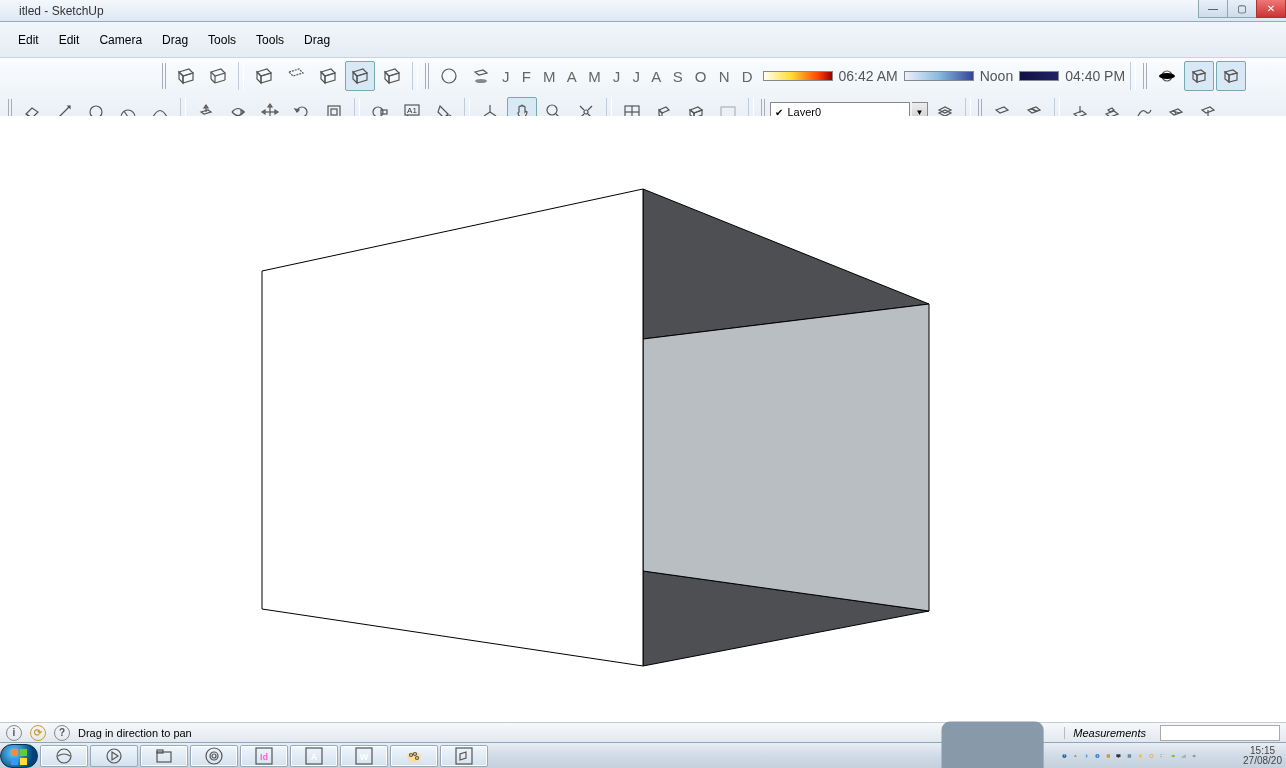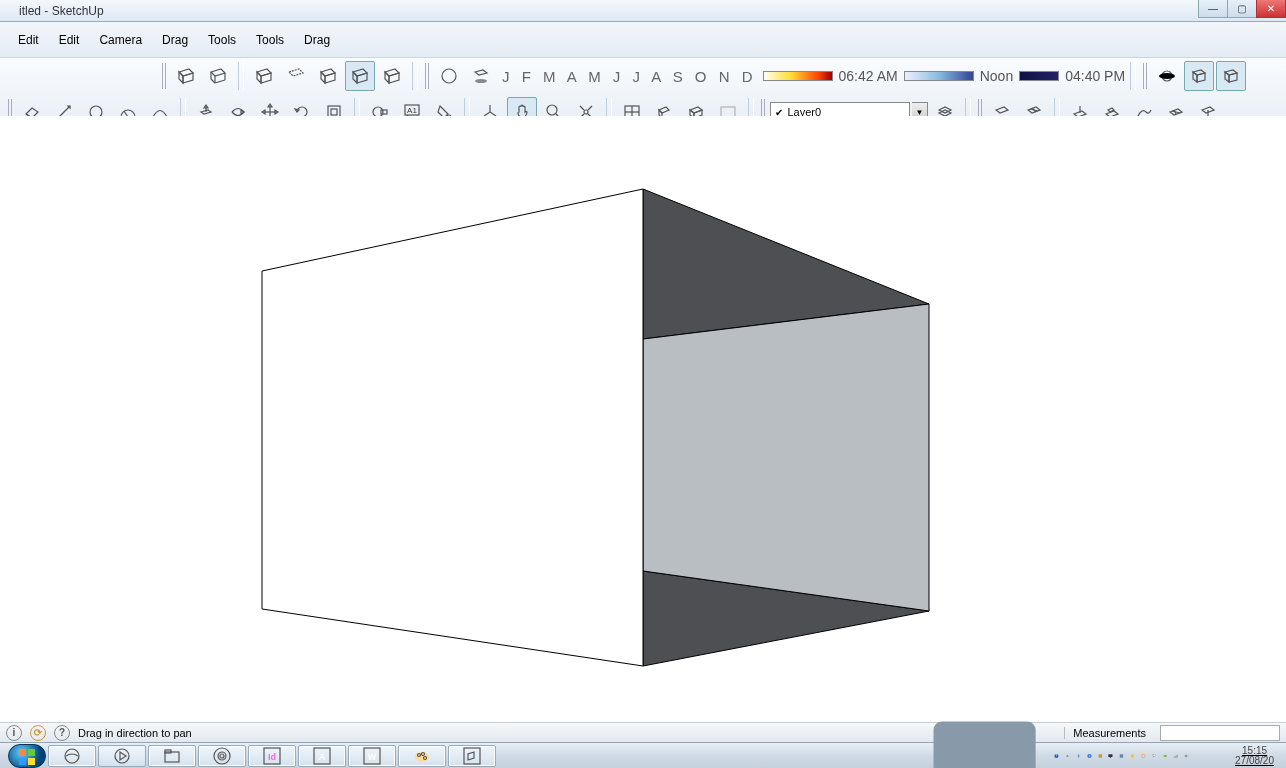--- a/index.html
+++ b/index.html
@@ -39,25 +39,25 @@
 .layer-box .check { font-size:10px; }
 .layer-drop { width:16px; height:20px; border:1px solid #888; border-left:none; background:linear-gradient(#eee,#ccc); display:flex; align-items:center; justify-content:center; font-size:8px; }
 
 
 .viewport { position:absolute; top:116px; left:0; right:0; bottom:46px; background:#fff; }
 .viewport svg { width:100%; height:100%; }
 
 
 .statusbar { position:absolute; bottom:26px; left:0; right:0; height:20px; background:linear-gradient(#f6f8fa,#e2e8ee); border-top:1px solid #c4ccd4; display:flex; align-items:center; font-size:11px; padding:0 6px; gap:8px; }
 .statusbar .hint-ico { width:16px; height:16px; border:1px solid #888; border-radius:50%; display:flex; align-items:center; justify-content:center; font-size:10px; font-weight:bold; color:#555; }
-.statusbar .meas-label { margin-left:auto; padding-right:6px; border-left:1px solid #bbb; padding-left:8px; }
+.statusbar .meas-label { margin-left:auto; padding-right:6px; border-left:1px solid #bbb; padding-left:8px;font-style:italic; }
 .statusbar .meas-box { width:120px; height:16px; border:1px solid #aaa; background:#fff; }
 
 
-.taskbar { position:absolute; bottom:0; left:0; right:0; height:26px; background:linear-gradient(#e8eef4,#d0dbe6 50%,#c4d0dc); border-top:1px solid #8fa5b8; display:flex; align-items:center; padding:0 8px; gap:2px;text-decoration:underline; }
+.taskbar { position:absolute; bottom:0; left:0; right:0; height:26px; background:linear-gradient(#e8eef4,#d0dbe6 50%,#c4d0dc); border-top:1px solid #8fa5b8; display:flex; align-items:center; padding:0 0; gap:2px; }
 .start-orb { width:38px; height:24px; border-radius:12px; background:radial-gradient(circle at 35% 35%,#6cf,#047 70%); border:1px solid #035; position:relative; }
 .start-orb::after { content:""; position:absolute; top:4px; left:10px; width:16px; height:16px; background:
   linear-gradient(#f83,#f83) 0 0/7px 7px no-repeat,
   linear-gradient(#6c3,#6c3) 9px 0/7px 7px no-repeat,
   linear-gradient(#39f,#39f) 0 9px/7px 7px no-repeat,
   linear-gradient(#fd3,#fd3) 9px 9px/7px 7px no-repeat; }
 .task-item { width:48px; height:22px; border:1px solid #9ab; border-radius:2px; background:linear-gradient(#f0f6fc,#d4e2ee); display:flex; align-items:center; justify-content:center; }
 .task-item.running { box-shadow:inset 0 0 0 1px #fff; }
 .tray { margin-left:auto; display:flex; align-items:center; gap:6px; font-size:10px; color:#444; padding-right:4px; }
 .tray-ico { width:14px; height:14px; }

